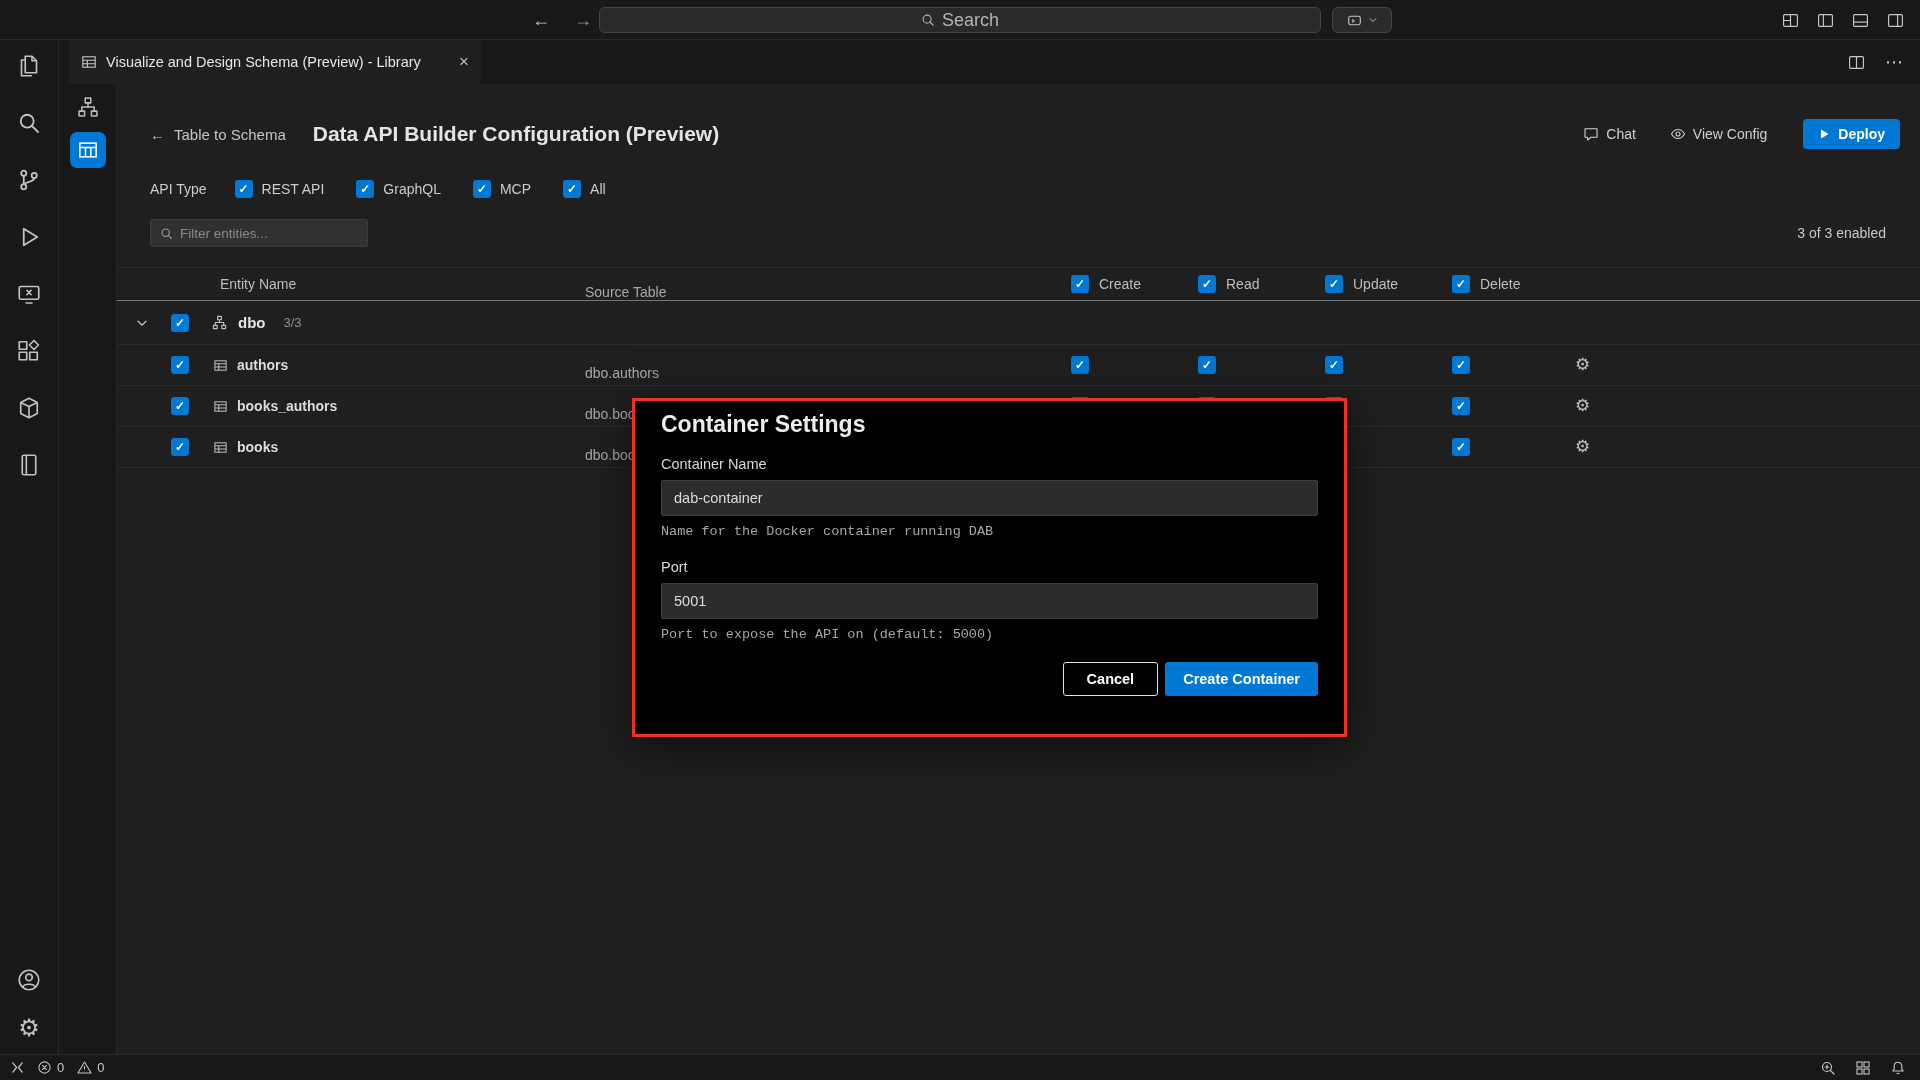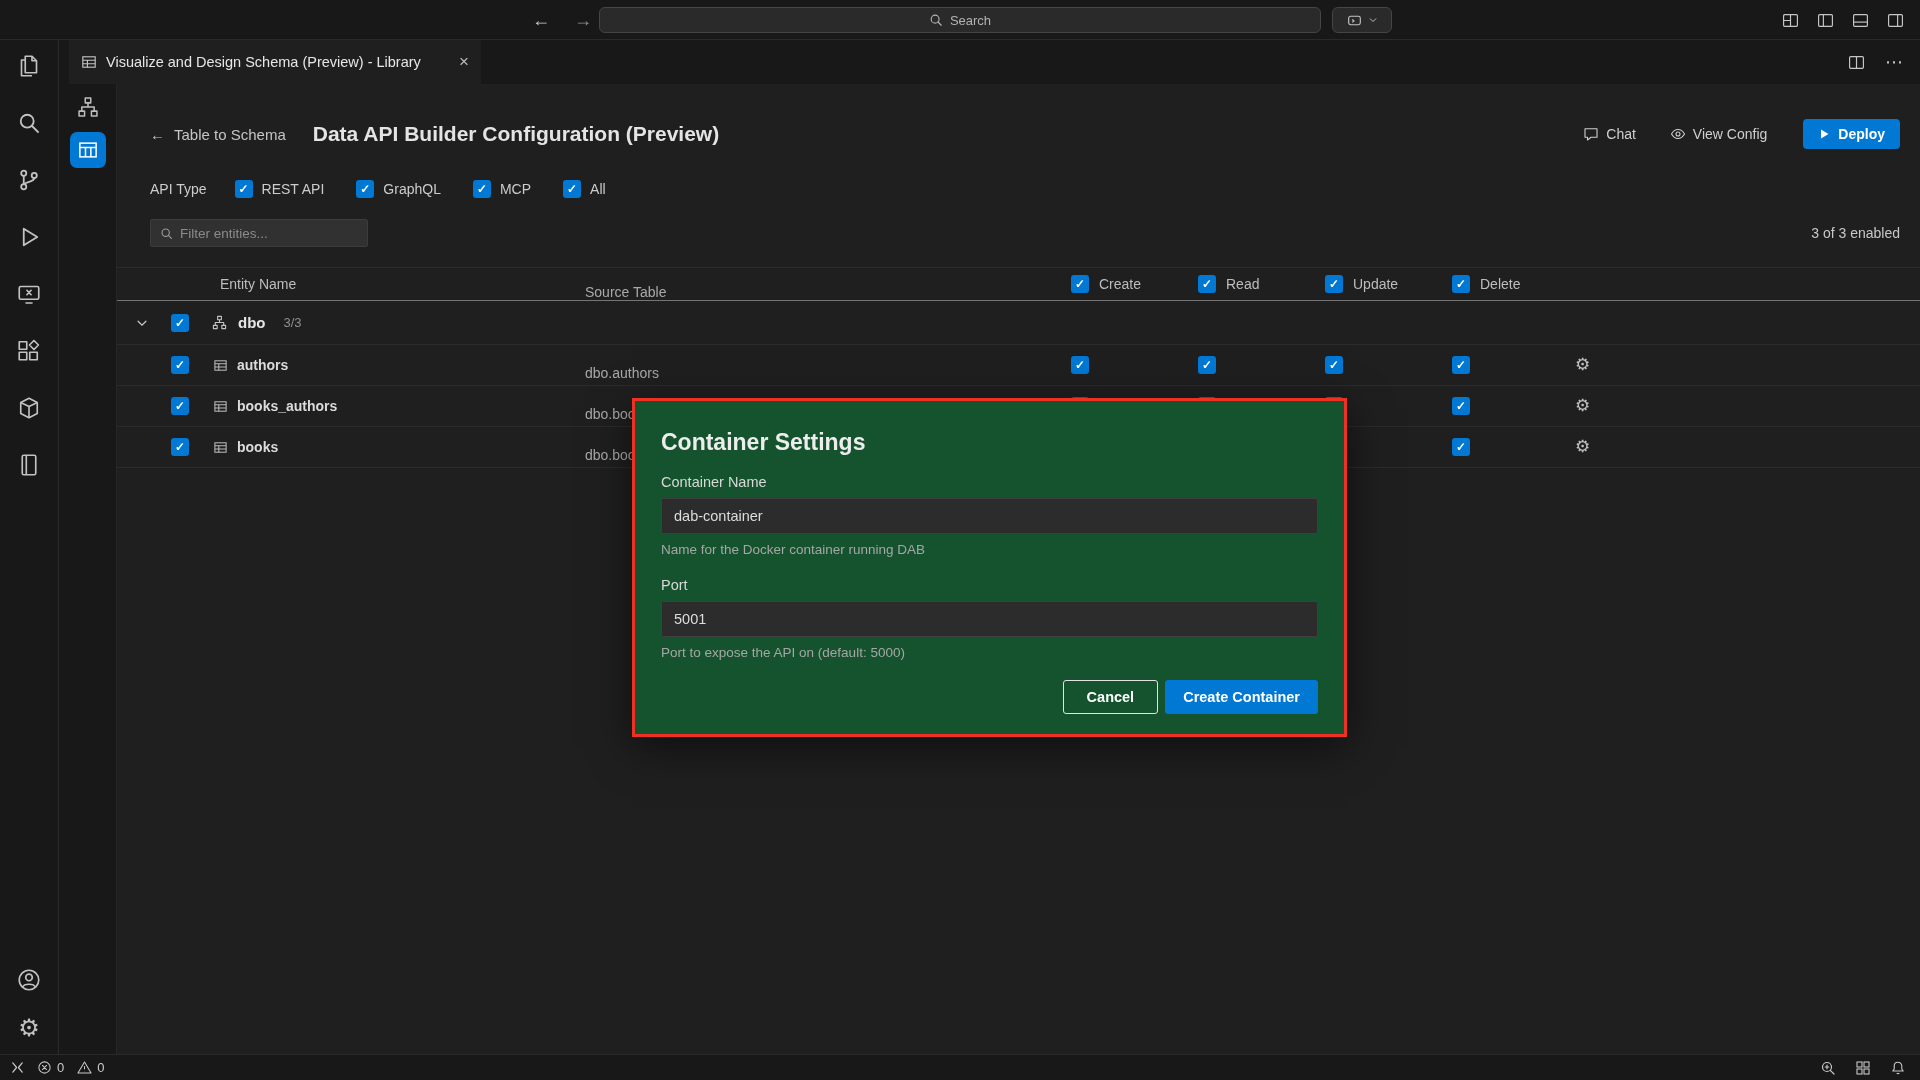--- a/index.html
+++ b/index.html
@@ -11,21 +11,21 @@
   }
   svg { display:block; }
   .app { position:relative; width:1920px; height:1080px; display:flex; flex-direction:column; }
 
   
   .titlebar { position:relative; flex:0 0 40px; background:#181818; border-bottom:1px solid #2a2a2a; }
   .nav-arrows { position:absolute; left:532px; top:0; height:40px; display:flex; align-items:center; gap:24px; font-size:18px; }
   .nav-back { color:#c9c9c9; } .nav-fwd { color:#8f8f8f; }
   .searchbox { position:absolute; left:50%; transform:translateX(-50%); top:7px; width:722px; height:26px;
     background:#2a2a2a; border:1px solid #454545; border-radius:6px;
-    display:flex; align-items:center; justify-content:center; gap:7px; color:#b4b4b4; font-size:13px; cursor:pointer; }
+    display:flex; align-items:center; justify-content:center; gap:7px; color:#b4b4b4; font-size:18px; cursor:pointer; }
   .taskbox { position:absolute; left:1332px; top:7px; width:60px; height:26px; background:#2a2a2a;
     border:1px solid #454545; border-radius:6px; display:flex; align-items:center; justify-content:center; gap:6px; color:#c4c4c4; }
   .tb-right { position:absolute; right:16px; top:0; height:40px; display:flex; align-items:center; gap:18px; color:#c6c6c6; }
 
   
   .main-row { flex:1; display:flex; min-height:0; }
   .activitybar { flex:0 0 59px; background:#181818; border-right:1px solid #2a2a2a;
     display:flex; flex-direction:column; align-items:center; padding:14px 0 14px; color:#c2c2c2; }
   .ab-top { display:flex; flex-direction:column; align-items:center; gap:33px; }
   .ab-bottom { margin-top:auto; display:flex; flex-direction:column; align-items:center; gap:24px; }
@@ -59,21 +59,21 @@
   .tb-action { display:flex; align-items:center; gap:7px; color:#cfcfcf; font-size:14px; cursor:pointer; }
   .spacer { flex:1; }
   .deploy-btn { margin-left:36px; height:30px; padding:0 15px; background:#0078d4; color:#fff; border:none;
     border-radius:4px; font-size:14px; font-weight:600; display:flex; align-items:center; gap:8px; cursor:pointer;
     font-family:"Liberation Sans",sans-serif; }
 
   .filters { position:absolute; top:92px; left:33px; height:26px; display:flex; align-items:center; font-size:14px; color:#cccccc; }
   .filters-label { margin-right:28px; }
   .filter-opt { display:flex; align-items:center; gap:9px; margin-right:32px; cursor:pointer; }
 
-  .filterrow { position:absolute; top:134px; left:33px; right:20px; height:30px; display:flex; align-items:center; justify-content:space-between; }
+  .filterrow { position:absolute; top:134px; left:33px; right:34px; height:30px; display:flex; align-items:center; justify-content:space-between; }
   .filter-input { width:218px; height:28px; background:#313131; border:1px solid #3c3c3c; border-radius:2px;
     display:flex; align-items:center; gap:7px; padding:0 9px; }
   .filter-input input { flex:1; background:transparent; border:none; outline:none; color:#cfcfcf; font-size:13.5px;
     font-family:"Liberation Sans",sans-serif; }
   .filter-input input::placeholder { color:#8b8b8b; }
   .enabled-summary { font-size:14px; color:#c8c8c8; }
 
   
   .etable { position:absolute; top:183px; left:0; right:0; }
   .thead { display:flex; align-items:center; height:34px; border-top:1px solid #2b2b2b; border-bottom:1px solid #757575;
@@ -95,27 +95,27 @@
   .trow .col-entity { padding-left:54px; }
   .row-icon { margin-left:24px; color:#bdbdbd; }
   .row-name { margin-left:9px; font-size:14px; font-weight:600; color:#dcdcdc; }
   .row-gear { font-size:17px; color:#c0c0c0; cursor:pointer; line-height:1; }
 
   .cb { width:18px; height:18px; border-radius:3px; background:#0078d4; flex:none;
     display:inline-flex; align-items:center; justify-content:center; cursor:pointer; }
   .ck { color:#fff; font-size:12px; font-weight:700; line-height:1; }
 
   
-  .modal { position:absolute; left:632px; top:398px; width:715px; height:339px; background:#14532d;
-    border:3px solid #ee3124; box-shadow:0 10px 40px rgba(0,0,0,.55); z-index:10; padding:28px 26px 26px; }
+  .modal { position:absolute; left:632px; top:398px; width:715px; height:339px; background:#000000;
+    border:3px solid #ee3124; box-shadow:0 10px 40px rgba(0,0,0,.55); z-index:10; padding:10px 26px 26px; }
   .m-title { font-size:23px; font-weight:700; color:#ededed; margin-bottom:18px; }
   .m-label { font-size:14.5px; color:#d8d8d8; margin-bottom:8px; }
   .m-input { width:100%; height:36px; background:#2c2c2c; border:1px solid #3f3f3f; border-radius:2px;
     color:#dcdcdc; font-size:14.5px; padding:0 12px; outline:none; font-family:"Liberation Sans",sans-serif; }
-  .m-help { font-size:13.5px; color:#a6a6a6; margin:8px 0 20px; }
+  .m-help { font-size:13.5px; color:#a6a6a6; margin:8px 0 20px;font-family:Liberation Mono, monospace; }
   .m-actions { display:flex; justify-content:flex-end; gap:7px; margin-top:14px; }
   .btn-cancel { height:34px; padding:0 23px; background:transparent; border:1px solid #e2e2e2; border-radius:3px;
     color:#ffffff; font-size:14.5px; font-weight:600; cursor:pointer; font-family:"Liberation Sans",sans-serif; }
   .btn-create { height:34px; padding:0 18px; background:#0078d4; border:none; border-radius:3px;
     color:#ffffff; font-size:14.5px; font-weight:700; cursor:pointer; font-family:"Liberation Sans",sans-serif; }
 
   
   .statusbar { flex:0 0 26px; background:#181818; border-top:1px solid #2a2a2a; display:flex; align-items:center;
     padding:0 14px 0 10px; color:#c8c8c8; font-size:13px; }
   .sb-group { display:flex; align-items:center; gap:5px; margin-right:12px; cursor:pointer; }

